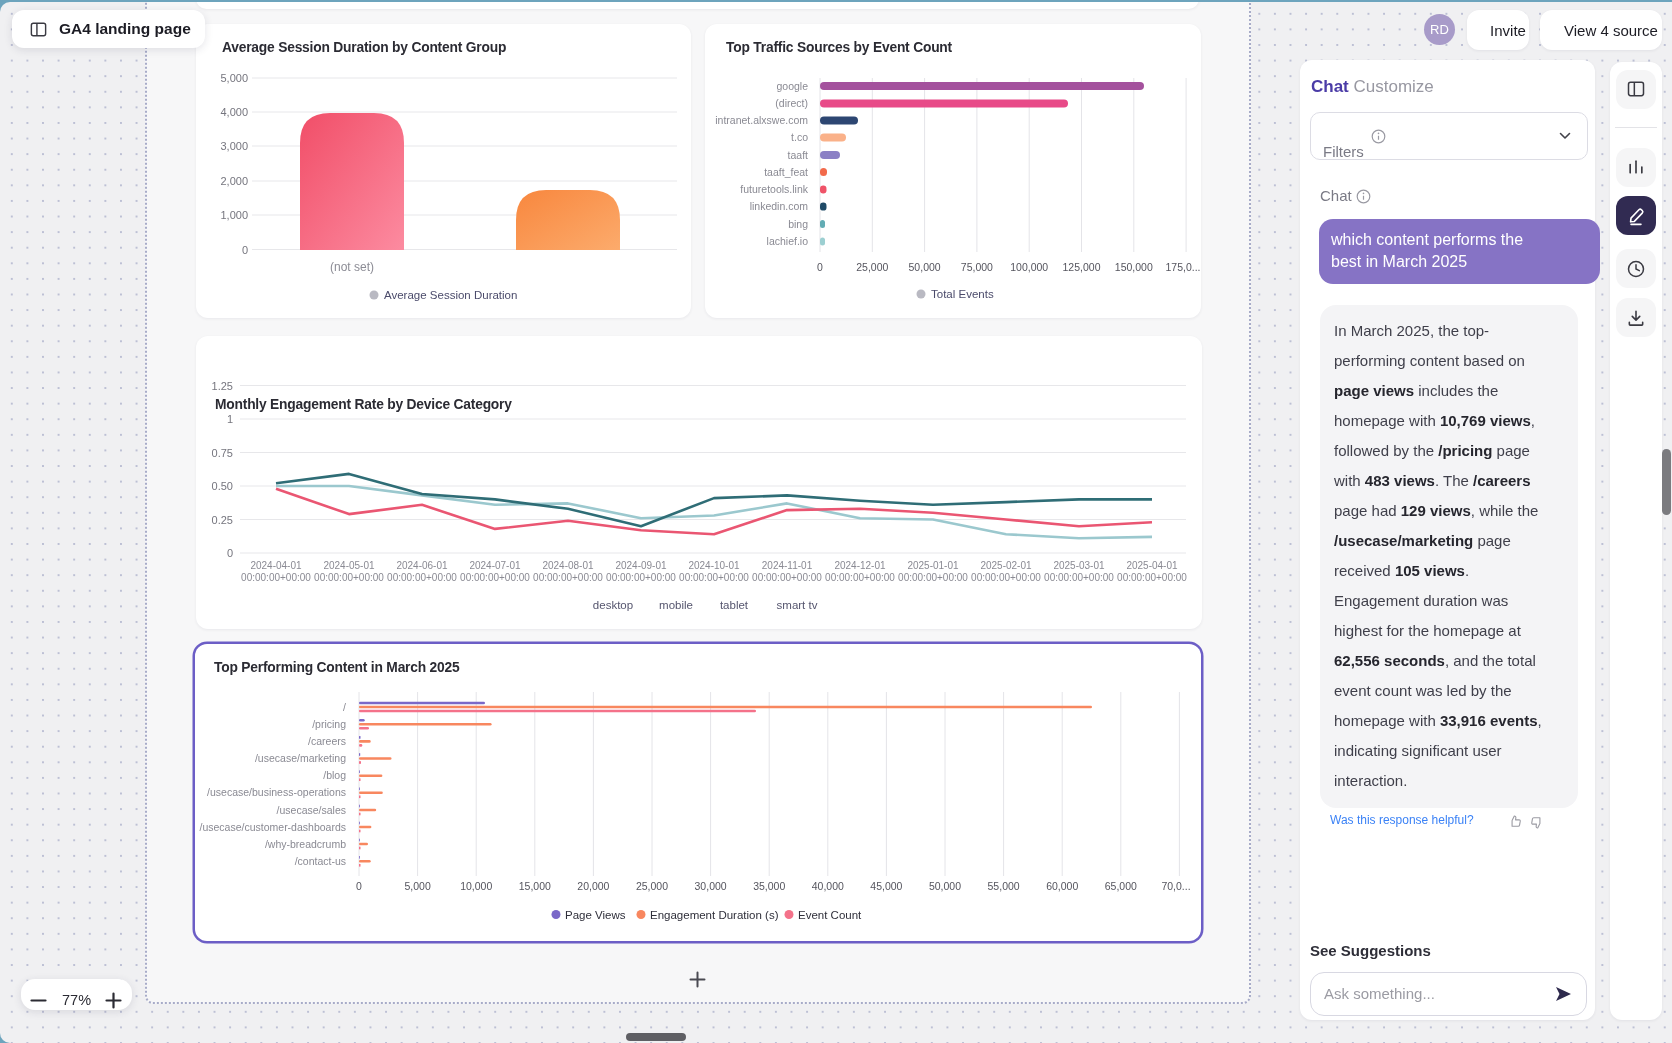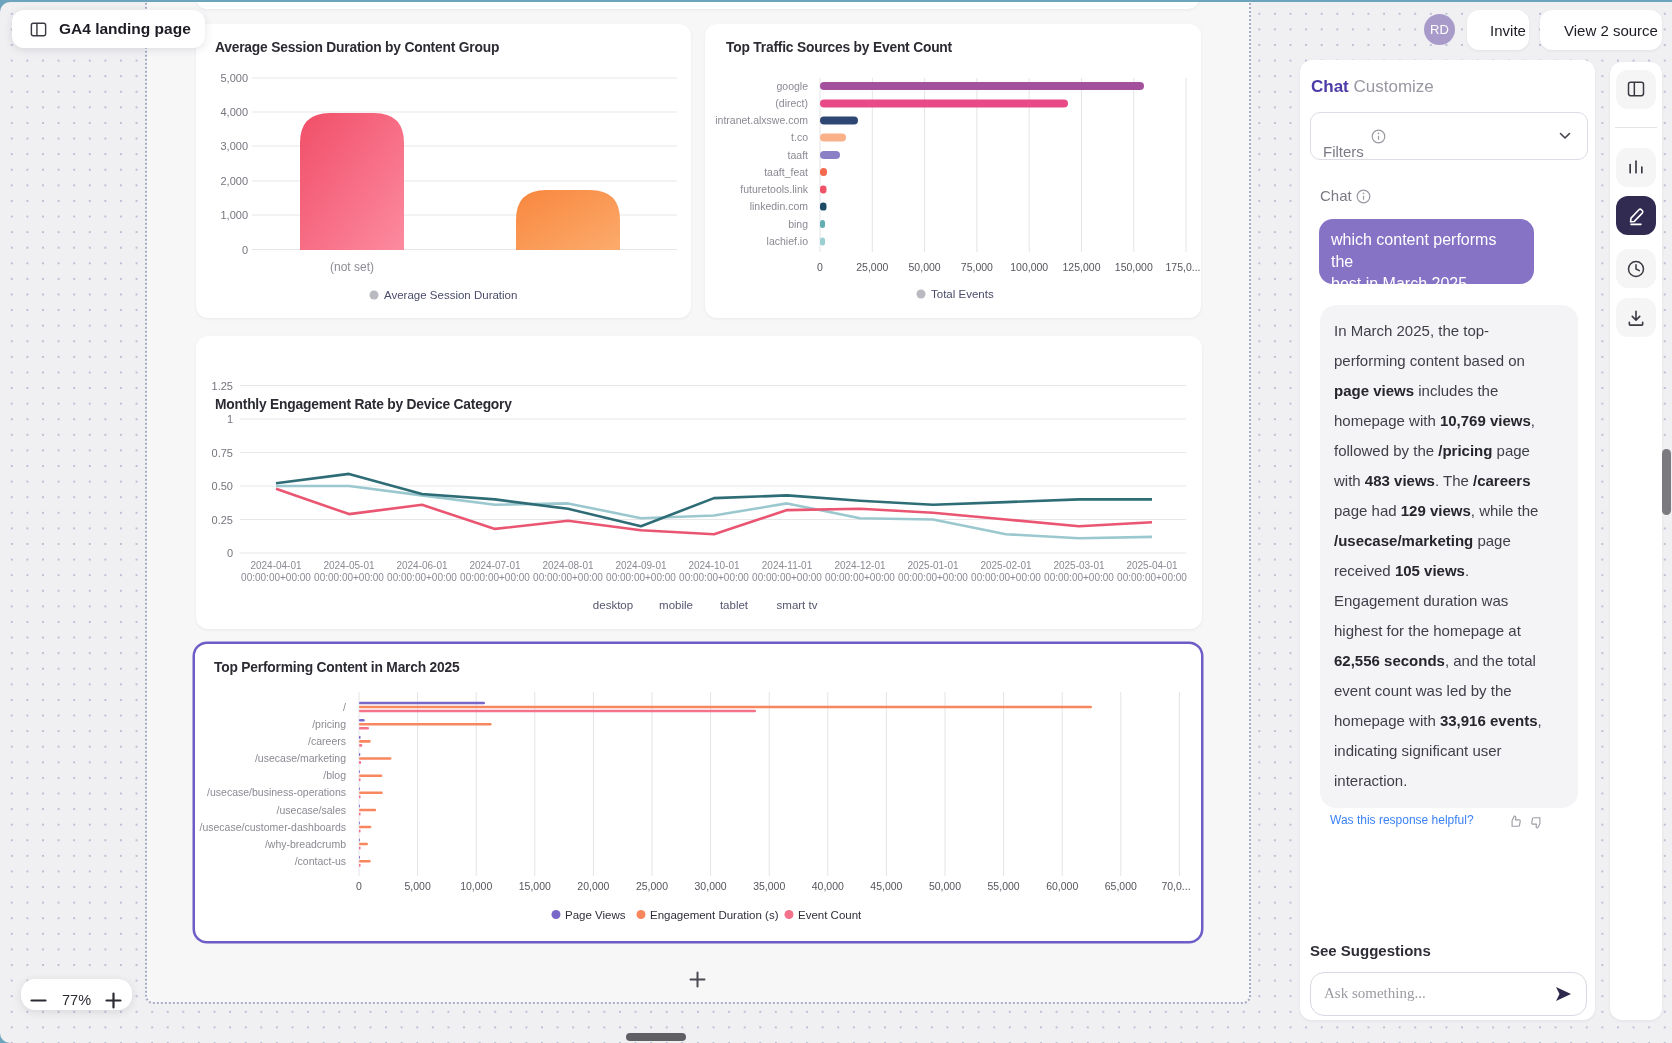--- a/index.html
+++ b/index.html
@@ -32,21 +32,21 @@
 </head>
 <body>
 <div id="ws">
   <div id="dots"></div>
   <div id="inner">
   <div id="canvas"></div>
 
   <div class="card" style="left:196px; top:-12px; width:1003px; height:21px;"></div>
 
   <div class="card" id="card1" style="left:196px; top:24px; width:495px; height:294px;">
-    <div class="ctitle" style="left:19px; top:16px;">Average Session Duration by Content Group</div>
+    <div class="ctitle" style="left:26px; top:16px;">Average Session Duration by Content Group</div>
     <svg width="495" height="294" style="position:absolute;left:0;top:0;">
       <defs>
         <linearGradient id="gr1" x1="0" y1="0" x2="1" y2="1">
           <stop offset="0" stop-color="#f14e68"></stop>
               <stop offset="1" stop-color="#fc8ba0"></stop>
         </linearGradient>
         <linearGradient id="gr2" x1="0" y1="0" x2="1" y2="1">
           <stop offset="0" stop-color="#f8873e"></stop>
               <stop offset="1" stop-color="#fcab6c"></stop>
         </linearGradient>
@@ -296,21 +296,21 @@
     <svg style="position:absolute; left:9px; top:20px;" width="17" height="3" viewBox="0 0 17 3">
           <line x1="1.5" y1="1.5" x2="15.5" y2="1.5" stroke="#2b2b33" stroke-width="2.2" stroke-linecap="round"></line>
         </svg>
     <span style="position:absolute; left:41px; top:13px; font-size:14.5px; color:#2b2b33;">77%</span>
     <svg style="position:absolute; left:84px; top:13px;" width="17" height="17" viewBox="0 0 17 17">
           <path d="M8.5 1.5 L8.5 15.5 M1.5 8.5 L15.5 8.5" stroke="#2b2b33" stroke-width="2.2" stroke-linecap="round"></path>
         </svg>
   </div>
 
   <div class="card" style="left:1467px; top:10px; width:62px; height:40px; border-radius:12px; font-size:15px; display:flex; align-items:center; justify-content:center; color:#1c1c24;">Invite</div>
-  <div class="card" style="left:1540px; top:10px; width:122px; height:40px; border-radius:12px; font-size:15px; display:flex; align-items:center; justify-content:center; color:#1c1c24;">View 2 source</div>
+  <div class="card" style="left:1540px; top:10px; width:122px; height:40px; border-radius:12px; font-size:15px; display:flex; align-items:center; justify-content:center; color:#1c1c24;">View 4 source</div>
   <div style="position:absolute; left:1424px; top:14px; width:31px; height:31px; border-radius:50%; background:#a89bc9; color:#fff; font-size:13px; display:flex; align-items:center; justify-content:center;">RD</div>
 
   <div class="card" id="chat" style="left:1300px; top:60px; width:295px; height:960px; border-radius:12px;">
     <div style="position:absolute; left:11px; top:17px; font-size:17px;">
       <span style="font-weight:bold; color:#4b3ca7;">Chat</span>
       <span style="color:#9898a2;"> Customize</span>
     </div>
     <div style="position:absolute; left:10px; top:52px; width:278px; height:48px; border:1px solid #dcdce4; border-radius:10px;">
       <span style="position:absolute; left:12px; top:30px; font-size:15px; color:#7a7a85;">Filters</span>
       <svg style="position:absolute; left:60px; top:16px;" width="15" height="15" viewBox="0 0 15 15">
@@ -321,32 +321,32 @@
       <svg style="position:absolute; right:16px; top:19px;" width="12" height="8" viewBox="0 0 12 8">
         <path d="M1.5 1.5 L6 6 L10.5 1.5" fill="none" stroke="#42424a" stroke-width="1.6" stroke-linecap="round" stroke-linejoin="round"></path>
       </svg>
     </div>
     <div style="position:absolute; left:20px; top:127px; font-size:15px; color:#7a7a85;">Chat</div>
     <svg style="position:absolute; left:56px; top:129px;" width="15" height="15" viewBox="0 0 15 15">
       <circle cx="7.5" cy="7.5" r="6.3" fill="none" stroke="#9a9aa3" stroke-width="1.2"></circle>
       <line x1="7.5" y1="6.7" x2="7.5" y2="10.8" stroke="#9a9aa3" stroke-width="1.2"></line>
       <circle cx="7.5" cy="4.4" r="0.8" fill="#9a9aa3"></circle>
     </svg>
-    <div style="position:absolute; left:19px; top:159px; width:215px; height:65px; background:#8673c5; border-radius:14px; color:#fff; font-size:16px; line-height:22px; padding:10px 12px;">which content performs the<br>best in March 2025</div>
+    <div style="position:absolute; left:19px; top:159px; width:281px; height:65px; background:#8673c5; border-radius:14px; color:#fff; font-size:16px; line-height:22px; padding:10px 12px;">which content performs the<br>best in March 2025</div>
     <div style="position:absolute; left:20px; top:245px; width:258px; height:503px; background:#f4f4f6; border-radius:16px; color:#3f3f4a; font-size:15px; line-height:30px; padding:11px 14px;">In March 2025, the top-<br>performing content based on<br><b>page views</b> includes the<br>homepage with <b>10,769 views</b>,<br>followed by the <b>/pricing</b> page<br>with <b>483 views</b>. The <b>/careers</b><br>page had <b>129 views</b>, while the<br><b>/usecase/marketing</b> page<br>received <b>105 views</b>.<br>Engagement duration was<br>highest for the homepage at<br><b>62,556 seconds</b>, and the total<br>event count was led by the<br>homepage with <b>33,916 events</b>,<br>indicating significant user<br>interaction.</div>
     <div style="position:absolute; left:30px; top:753px; font-size:12px; color:#3b82f6;">Was this response helpful?</div>
     <svg style="position:absolute; left:208px; top:754px;" width="14" height="14" viewBox="0 0 24 24">
       <path d="M7 11v10 M7 11l3.8-7.5a2.4 2.4 0 0 1 2.7 2.4L13 10h6a2 2 0 0 1 2 2.3l-1.2 6.8a2.3 2.3 0 0 1-2.3 1.9H7" fill="none" stroke="#9b9ba3" stroke-width="1.9" stroke-linecap="round" stroke-linejoin="round"></path>
     </svg>
     <svg style="position:absolute; left:230px; top:756px;" width="14" height="14" viewBox="0 0 24 24" transform="rotate(180)">
       <path d="M7 11v10 M7 11l3.8-7.5a2.4 2.4 0 0 1 2.7 2.4L13 10h6a2 2 0 0 1 2 2.3l-1.2 6.8a2.3 2.3 0 0 1-2.3 1.9H7" fill="none" stroke="#9b9ba3" stroke-width="1.9" stroke-linecap="round" stroke-linejoin="round"></path>
     </svg>
     <div style="position:absolute; left:10px; top:882px; font-size:15px; font-weight:bold; color:#2e2e38;">See Suggestions</div>
     <div style="position:absolute; left:10px; top:912px; width:277px; height:44px; border:1.5px solid #d8d8e2; border-radius:14px;">
-      <span style="position:absolute; left:13px; top:12px; font-size:15px; color:#9b9ba3;font-family:Liberation Serif, serif;">Ask something...</span>
+      <span style="position:absolute; left:13px; top:12px; font-size:15px; color:#9b9ba3;">Ask something...</span>
       <svg style="position:absolute; right:14px; top:13px;" width="17" height="16" viewBox="0 0 17 16">
         <path d="M1 1 L16 8 L1 15 L4.5 8 Z" fill="#2e2a4d"></path>
       </svg>
     </div>
   </div>
 
   <div class="card" id="toolbar" style="left:1610px; top:62px; width:52px; height:958px; border-radius:12px;">
     <div class="tbtn" style="top:7.5px;">
       <svg width="20" height="20" viewBox="0 0 24 24">
             <rect x="3" y="4" width="18" height="16" rx="2.5" fill="none" stroke="#3a3a42" stroke-width="1.8"></rect>

